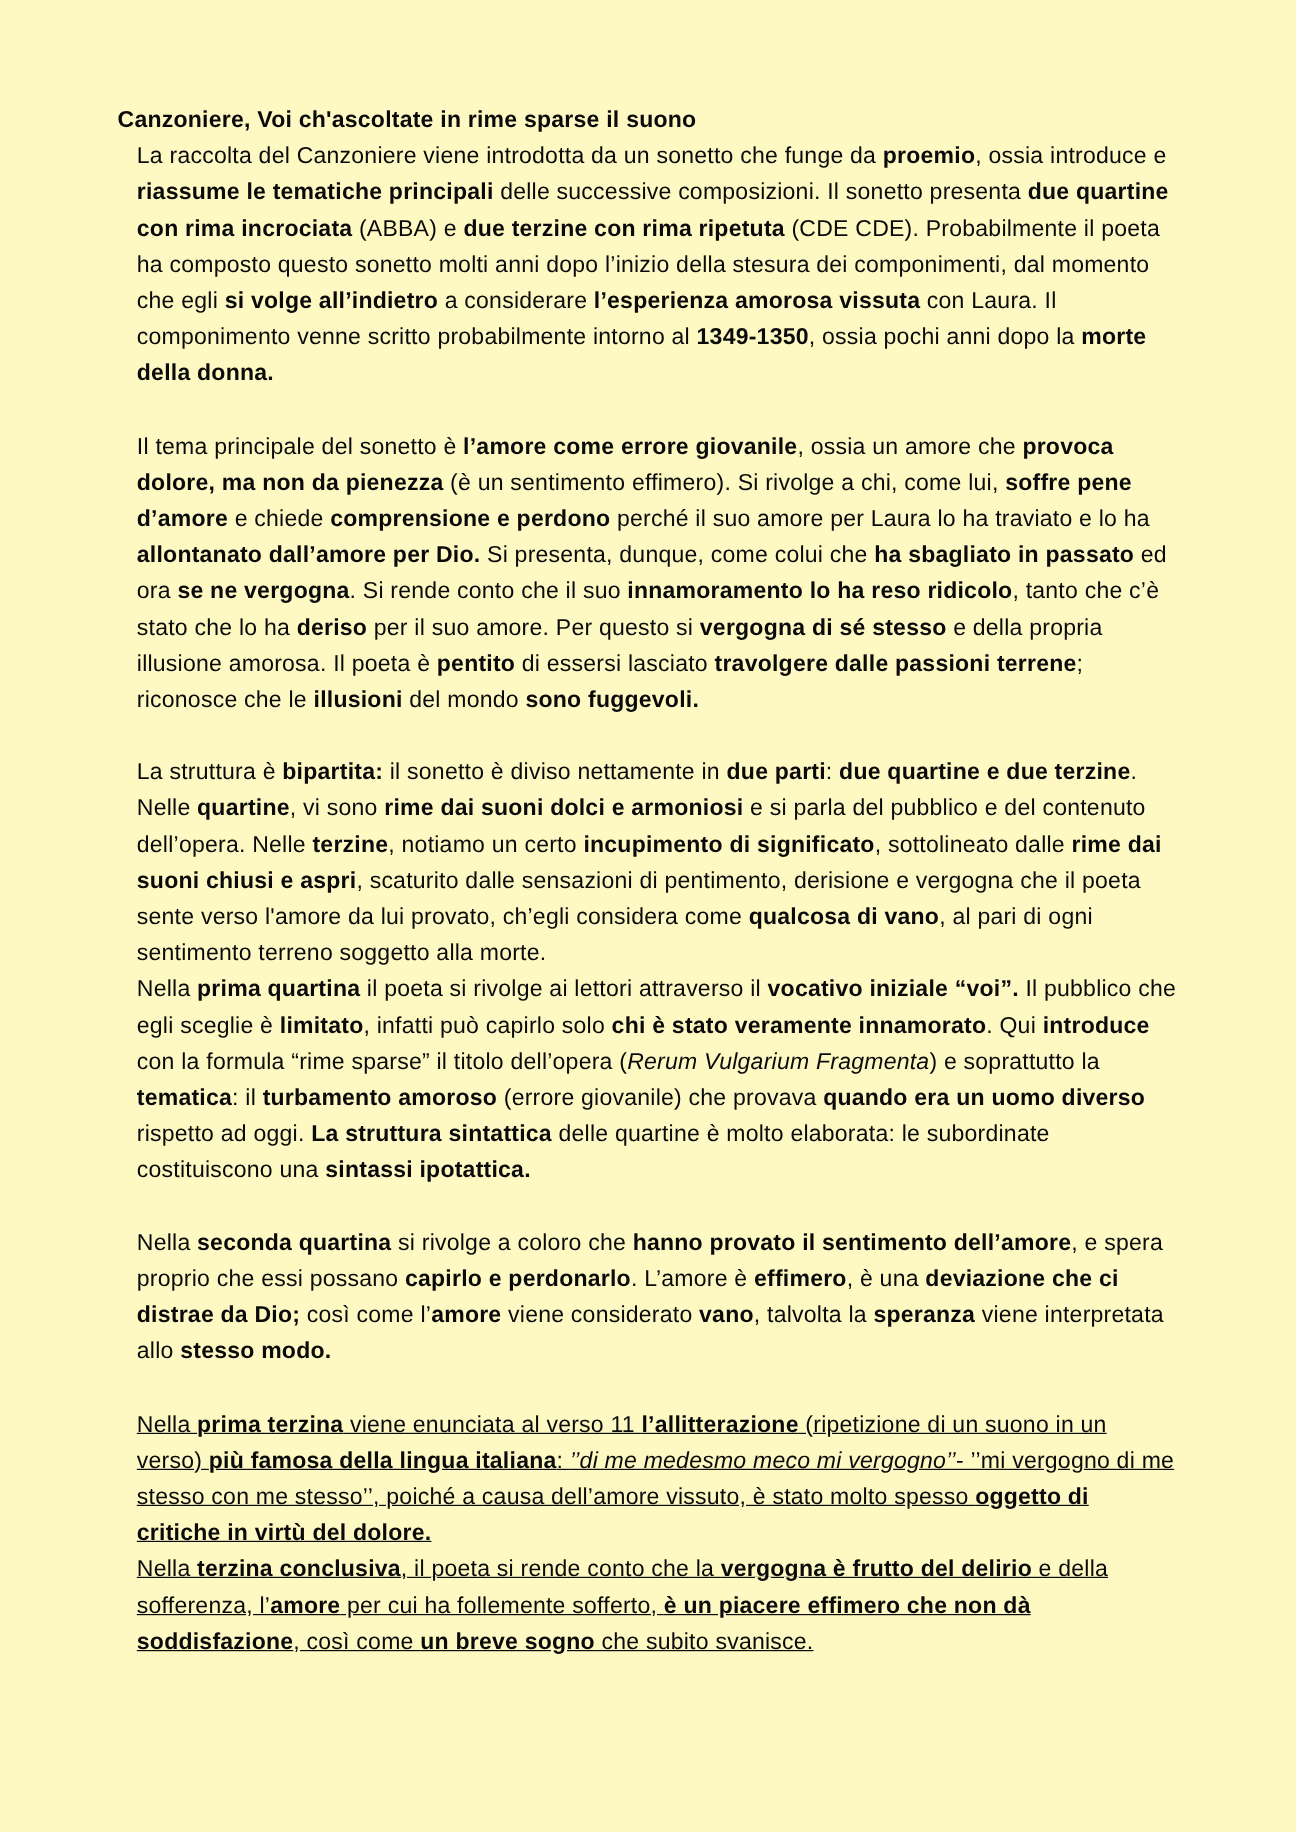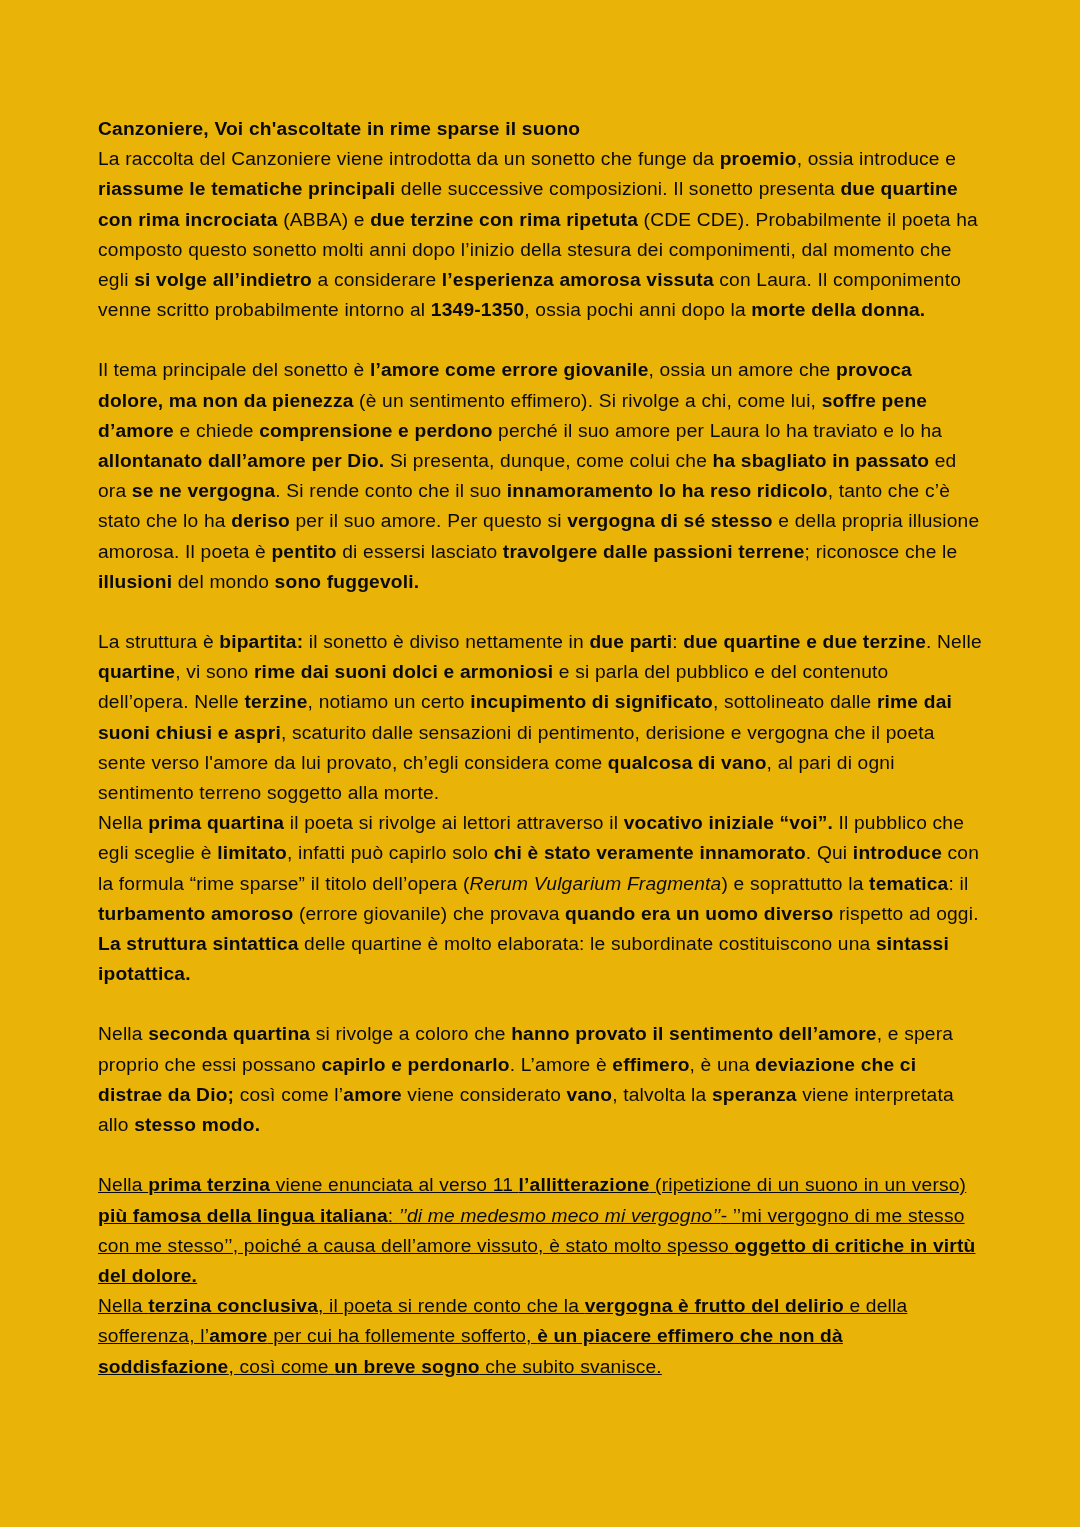--- a/index.html
+++ b/index.html
@@ -11,34 +11,34 @@
     width: 1080px;
     height: 1527px;
     font-family: "Liberation Sans", sans-serif;
     color: #000000;
     overflow: hidden;
   }
   #page {
     position: relative;
     width: 1080px;
     height: 1527px;
-    background: #eab308;
+    background: #fef9c3;
     box-sizing: border-box;
-    padding: 114px 100px 0 98px;
+    padding: 86px 100px 0 98px;
   }
   .doc-body {
     width: 884px;
     font-size: 19.2px;
     line-height: 30.2px;
     text-align: left;
     color: #0a0a0a;
     letter-spacing: 0.01em;
   }
   .para {
-    margin: 0 0 30px 0;
+    margin: 0 0 30px 16px;
   }
   .para:last-child {
     margin-bottom: 0;
     text-decoration: underline;
   }
   .title {
     font-weight: bold;
     margin: 0;
   }
   b, strong { font-weight: bold; }

